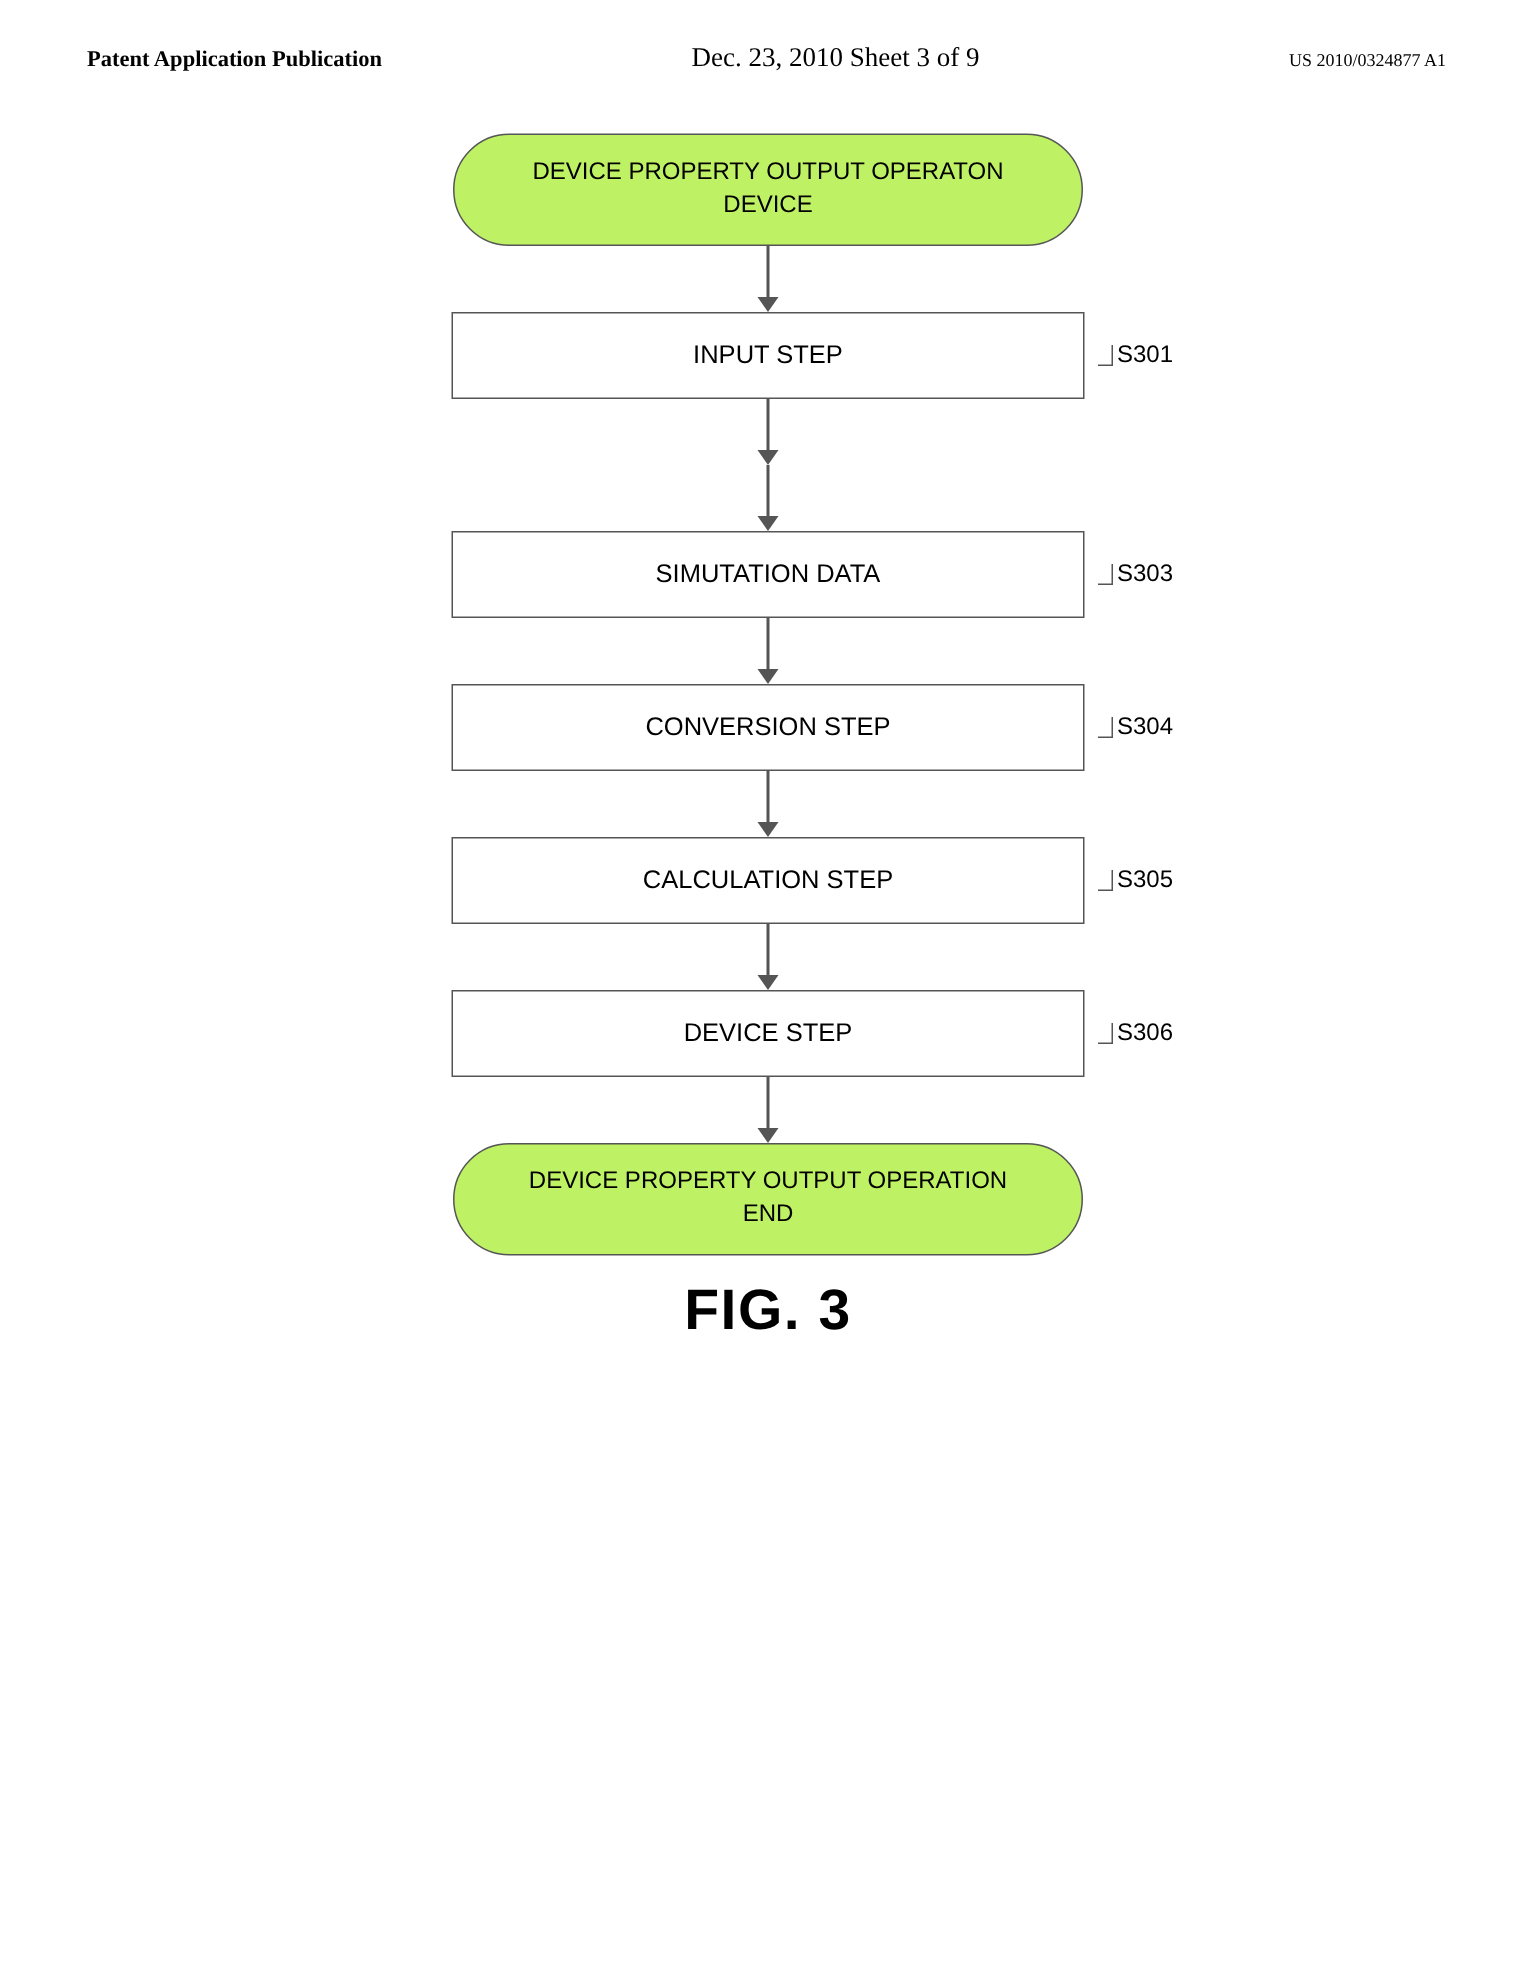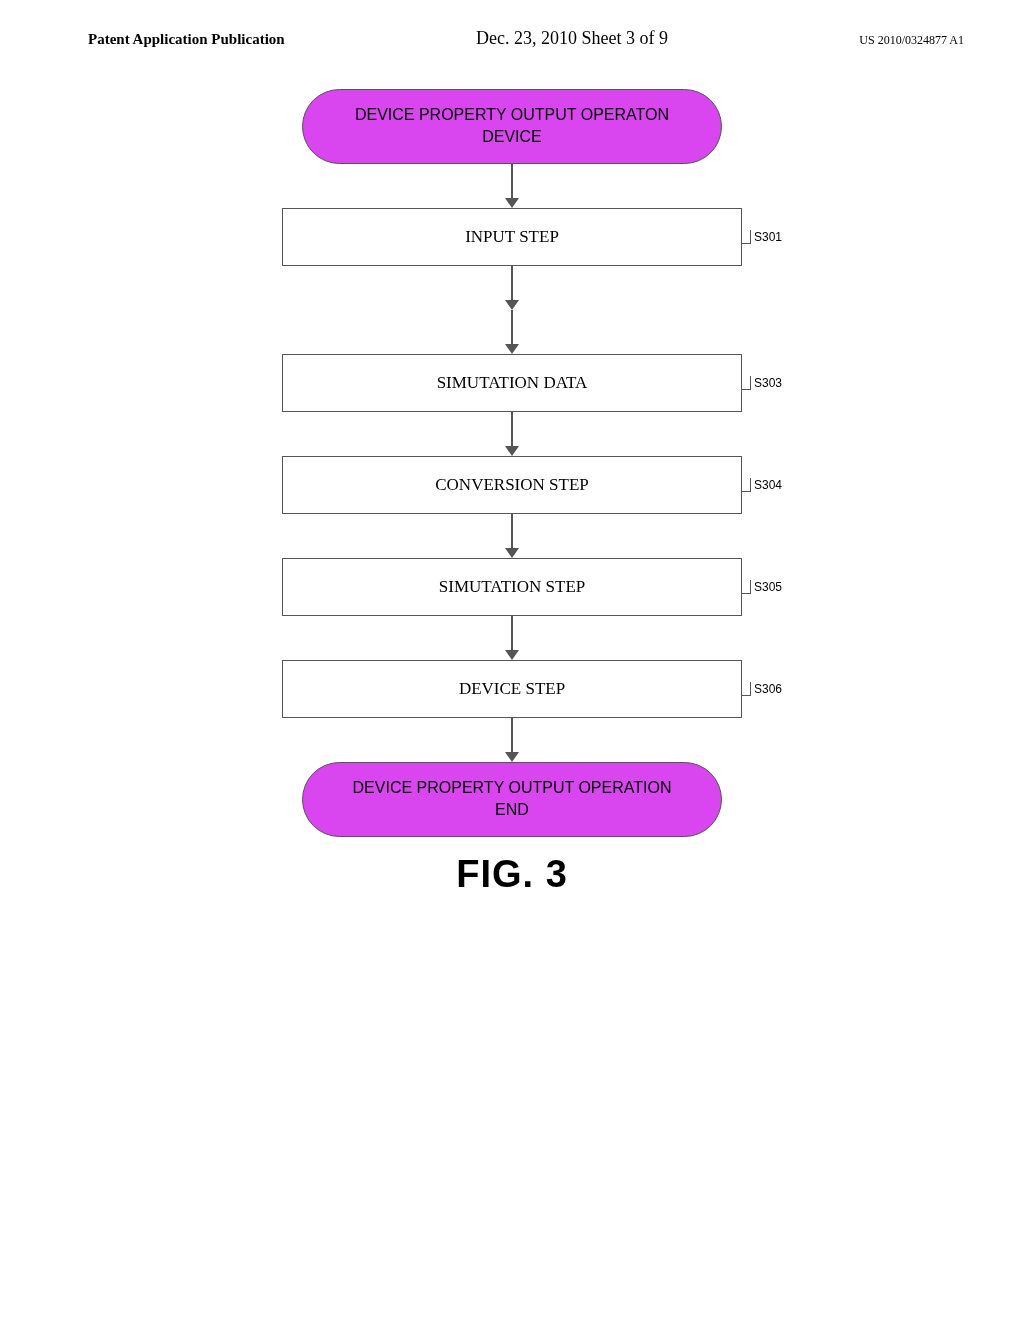--- a/index.html
+++ b/index.html
@@ -10,21 +10,21 @@
       font-family: 'Times New Roman', Times, serif;
       position: relative;
       overflow: hidden;
     }
 
     
     .header {
       display: flex;
       justify-content: space-between;
       align-items: baseline;
-      padding: 28px 60px 0 88px;
+      padding: 28px 60px 0 58px;
       font-size: 15px;
     }
     .header-left {
       font-weight: bold;
       font-size: 15px;
     }
     .header-center {
       font-size: 18px;
     }
     .header-right {
@@ -49,51 +49,51 @@
       position: relative;
     }
 
     
     .box-rounded {
       width: 420px;
       border: 1.5px solid #555;
       border-radius: 50px;
       padding: 14px 20px;
       text-align: center;
-      background: #d946ef;
+      background: #bef264;
       font-size: 16px;
       line-height: 1.4;
       font-family: Arial, sans-serif;
     }
 
     
     .box-rect {
-      width: 460px;
+      width: 422px;
       border: 1.5px solid #555;
       padding: 18px 16px;
       text-align: center;
       background: #fff;
       font-size: 17px;
-      font-family: Liberation Serif, serif;
+      font-family: Liberation Sans, sans-serif;
       position: relative;
     }
 
     
     .step-row {
       display: flex;
       align-items: center;
       justify-content: center;
       position: relative;
       width: 580px;
     }
 
     .step-label {
       position: absolute;
       right: 20px;
-      font-size: 12px;
+      font-size: 16px;
       font-family: Arial, sans-serif;
       display: flex;
       align-items: center;
       white-space: nowrap;
     }
 
     
     .arrow-connector {
       display: flex;
       flex-direction: column;
@@ -203,21 +203,21 @@
       </div>
     </div>
 
     <div class="arrow-connector">
       <div class="arrow-line"></div>
       <div class="arrow-head"></div>
     </div>
 
     <div class="step-row">
       <div class="box-rect">
-        <span>SIMUTATION STEP</span>
+        <span>CALCULATION STEP</span>
       </div>
       <div class="step-label">
         <span class="tick-mark"></span>
         <span>S305</span>
       </div>
     </div>
 
     <div class="arrow-connector">
       <div class="arrow-line"></div>
       <div class="arrow-head"></div>

